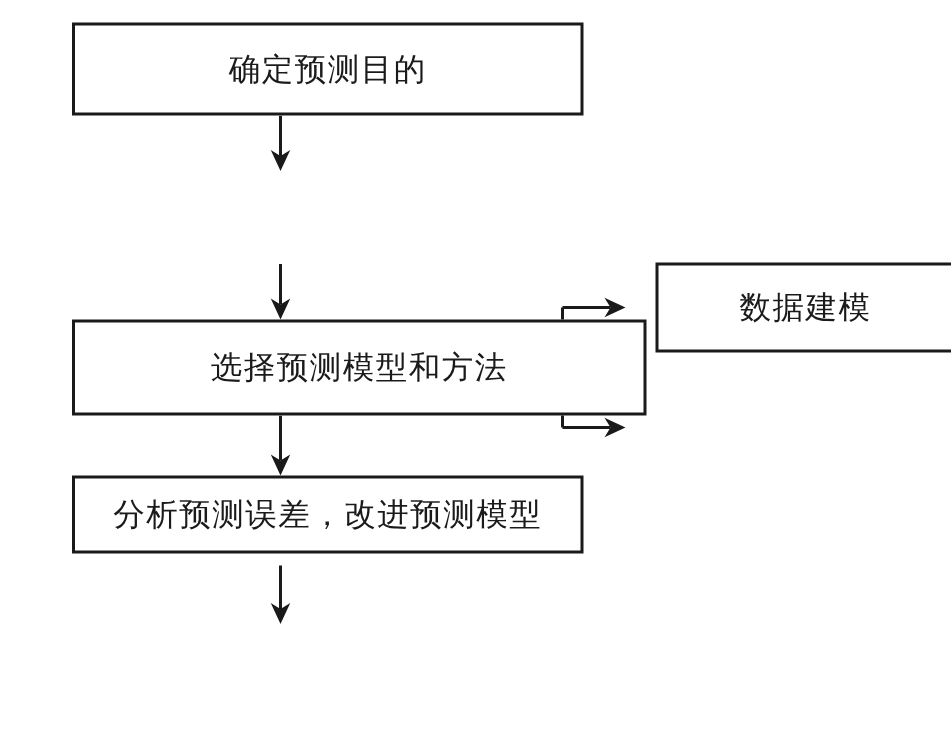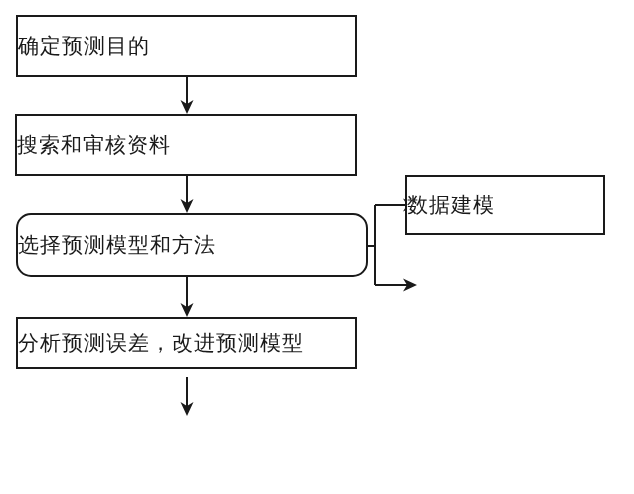--- a/index.html
+++ b/index.html
@@ -15,29 +15,31 @@
     background: #ffffff;
     overflow: hidden;
   }
   .node {
     position: absolute;
     box-sizing: border-box;
     border: 2px solid #1a1a1a;
     background: #ffffff;
     display: flex;
     align-items: center;
+    justify-content: center;
     font-size: 21px;
     color: #1a1a1a;
     white-space: nowrap;
     letter-spacing: 1px;
+    margin-left: 32px;
   }
   
   .n-step1 { left: 16px;  top: 15px;  width: 341px; height: 62px; }
   .n-step2 { left: 15px;  top: 114px; width: 342px; height: 62px; }
-  .n-step3 { left: 16px;  top: 213px; width: 352px; height: 64px; border-radius: 15px; }
+  .n-step3 { left: 16px;  top: 213px; width: 383px; height: 64px; }
   .n-step4 { left: 16px;  top: 317px; width: 341px; height: 52px; }
   .n-step5 { left: 16px;  top: 416px; width: 341px; height: 60px; }
   
   .n-branch-data      { left: 405px; top: 175px; width: 200px; height: 60px; }
   .n-branch-mechanism { left: 417px; top: 257px; width: 200px; height: 59px; }
   .edges {
     position: absolute;
     left: 0; top: 0;
     width: 634px;
     height: 494px;
@@ -67,23 +69,20 @@
       <polygon points="187,416 180.5,402 187,406 193.5,402"></polygon>
       <polygon points="417,205 403,198.5 407,205 403,211.5"></polygon>
       <polygon points="417,285 403,278.5 407,285 403,291.5"></polygon>
     </g>
   </svg>
 
   <div class="node n-step1">
     <span>确定预测目的</span>
   </div>
 
-  <div class="node n-step2">
-    <span>搜索和审核资料</span>
-  </div>
 
   <div class="node n-step3">
     <span>选择预测模型和方法</span>
   </div>
 
   <div class="node n-step4">
     <span>分析预测误差，改进预测模型</span>
   </div>
 
 

